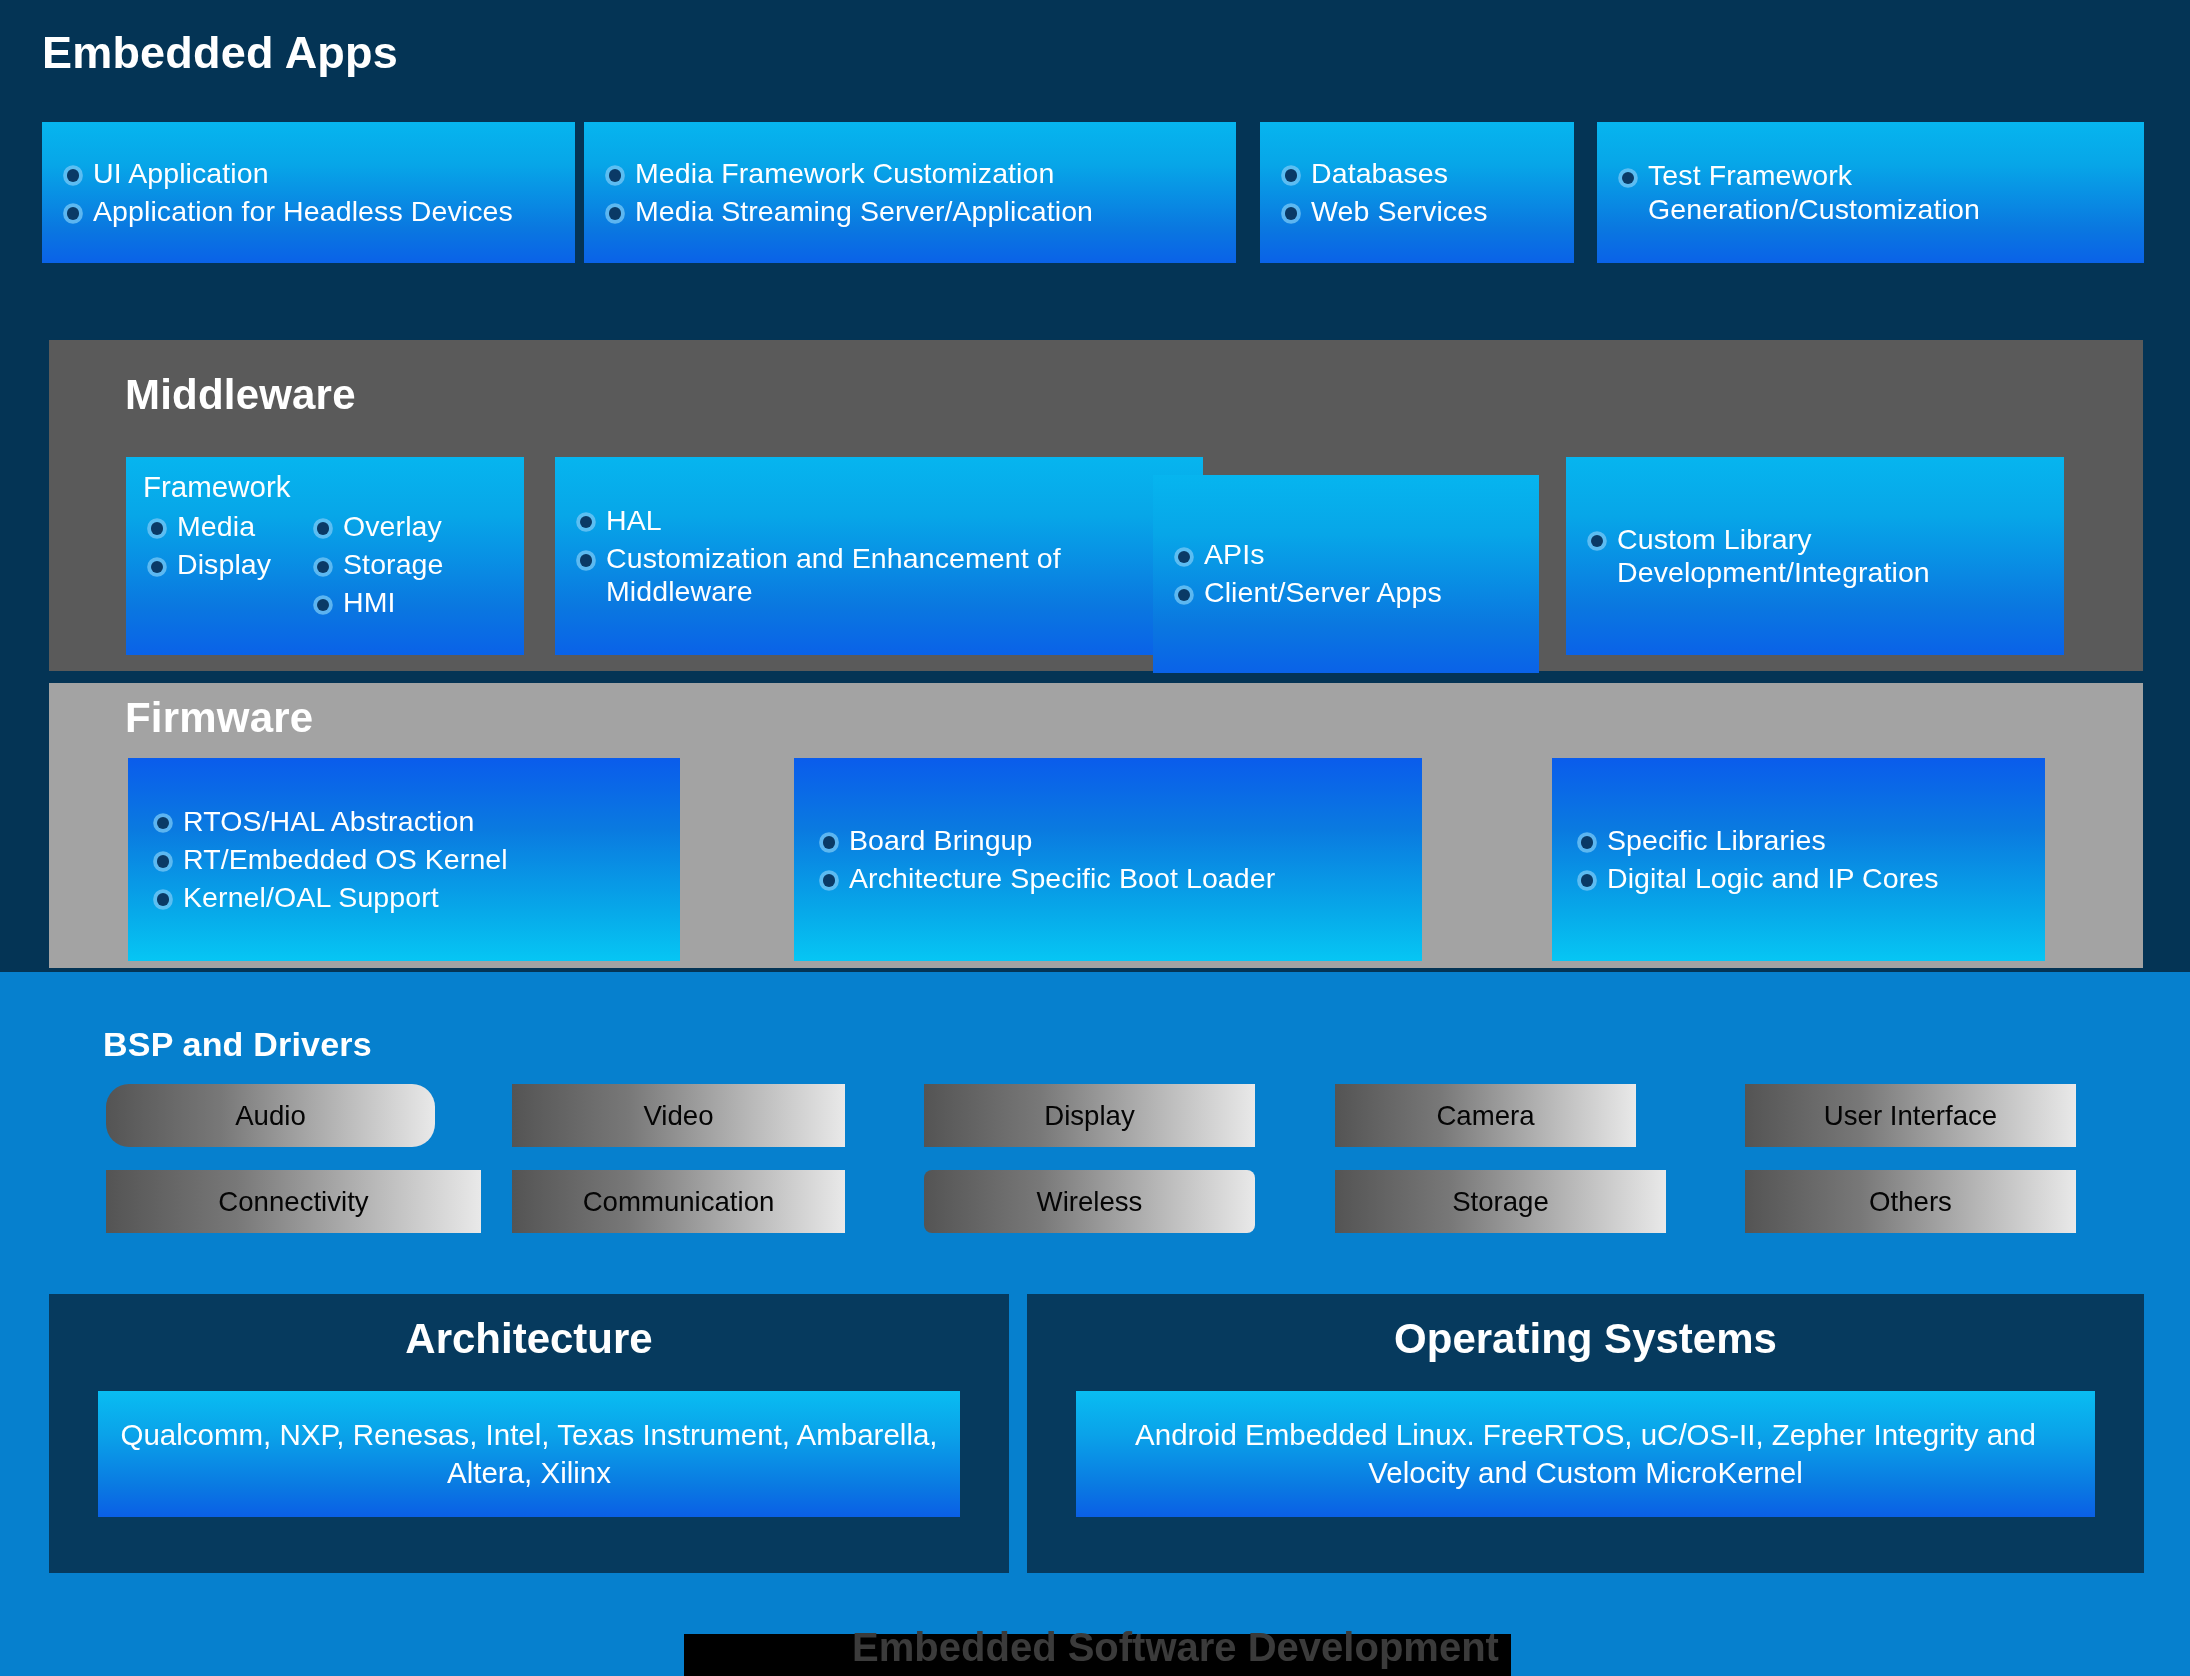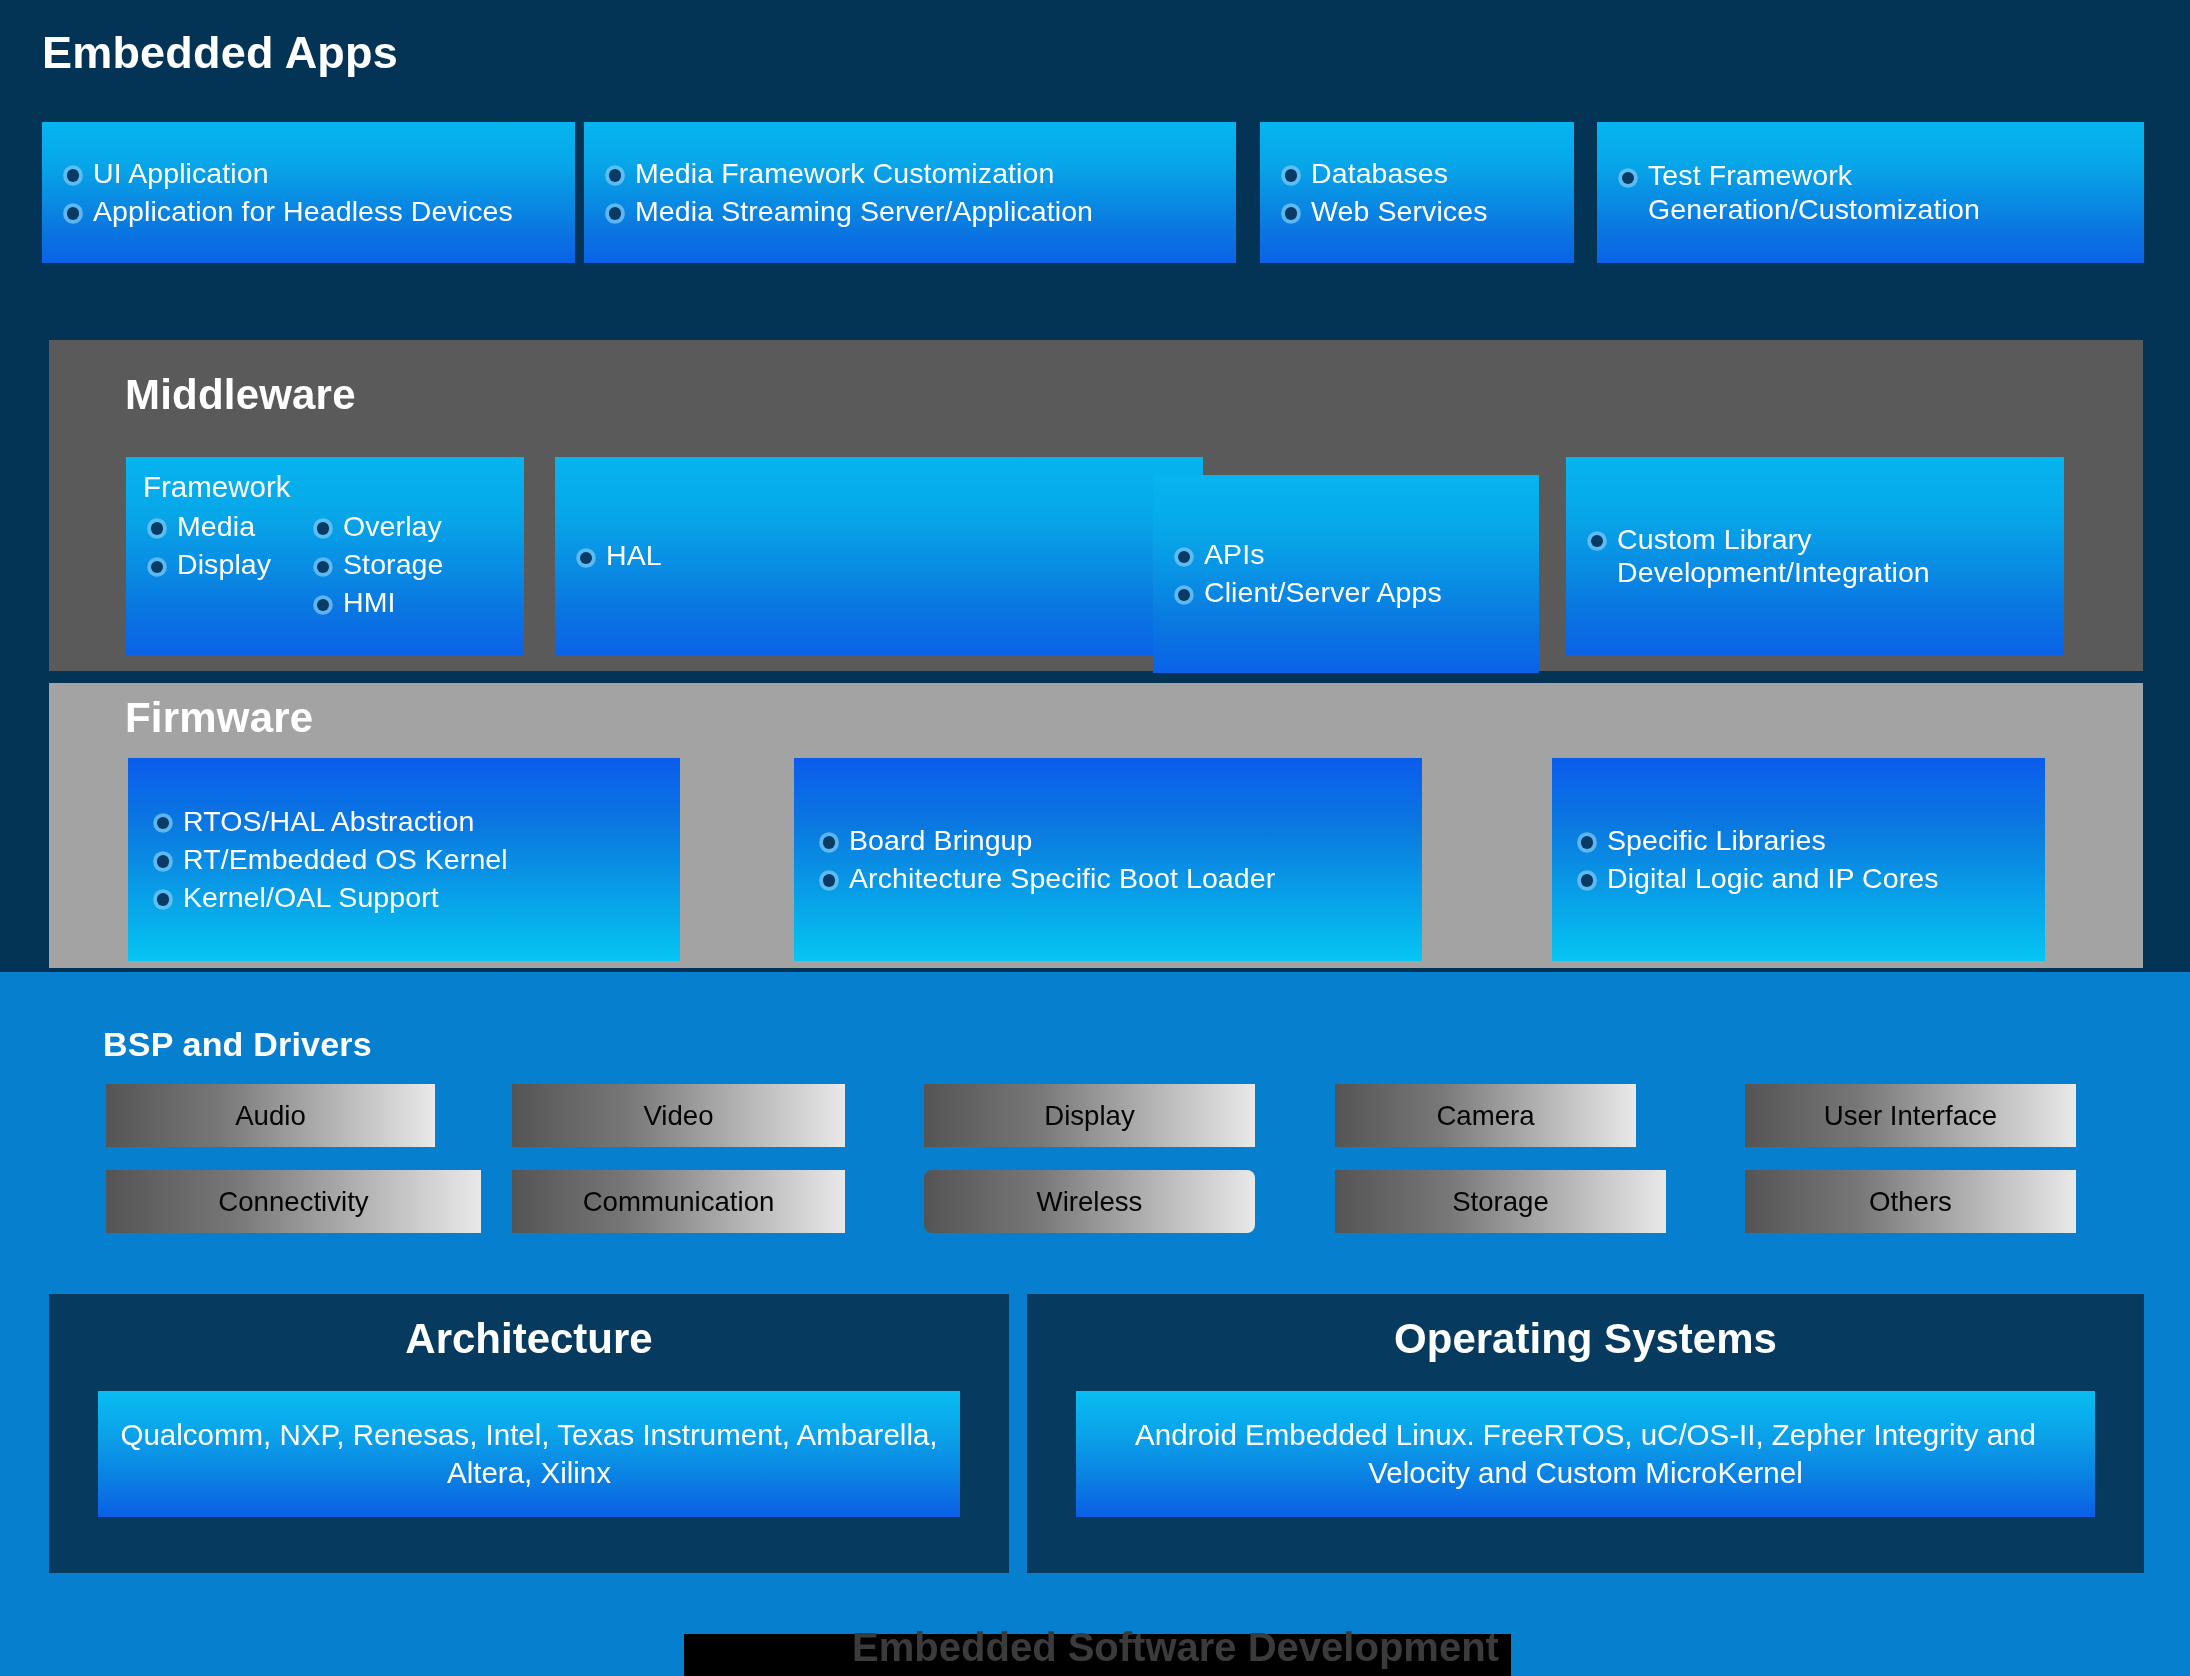--- a/index.html
+++ b/index.html
@@ -237,20 +237,21 @@
         <li>Overlay</li>
         <li>Storage</li>
         <li>HMI</li>
       </ul>
     </div>
   </div>
 
   <div class="card" style="left:555px; top:457px; width:648px; height:198px; padding:22px 17px;">
     <ul class="bl">
       <li>HAL</li>
+      <li>Customization and Enhancement of Middleware</li>
     </ul>
   </div>
 
   <div class="card" style="left:1153px; top:475px; width:386px; height:198px; padding:13.3px 17px;">
     <ul class="bl">
       <li>APIs</li>
       <li>Client/Server Apps</li>
     </ul>
   </div>
 
@@ -280,21 +281,21 @@
 
   <div class="card inv" style="left:1552px; top:758px; width:493px; height:203px; padding:13.3px 21px;">
     <ul class="bl">
       <li>Specific Libraries</li>
       <li>Digital Logic and IP Cores</li>
     </ul>
   </div>
 
   <div class="sec-title" id="title-bsp">BSP and Drivers</div>
 
-  <div class="drv" style="left:106px;  top:1084px; width:329px;">Audio</div>
+  <div class="drv" style="left:106px;  top:1084px; width:329px;border-radius:23px;">Audio</div>
   <div class="drv" style="left:512px;  top:1084px; width:333px;">Video</div>
   <div class="drv" style="left:924px;  top:1084px; width:331px;">Display</div>
   <div class="drv" style="left:1335px; top:1084px; width:301px;">Camera</div>
   <div class="drv" style="left:1745px; top:1084px; width:331px;">User Interface</div>
 
   <div class="drv" style="left:106px;  top:1170px; width:375px;">Connectivity</div>
   <div class="drv" style="left:512px;  top:1170px; width:333px;">Communication</div>
   <div class="drv" style="left:924px;  top:1170px; width:331px;border-radius:8px;">Wireless</div>
   <div class="drv" style="left:1335px; top:1170px; width:331px;">Storage</div>
   <div class="drv" style="left:1745px; top:1170px; width:331px;">Others</div>

